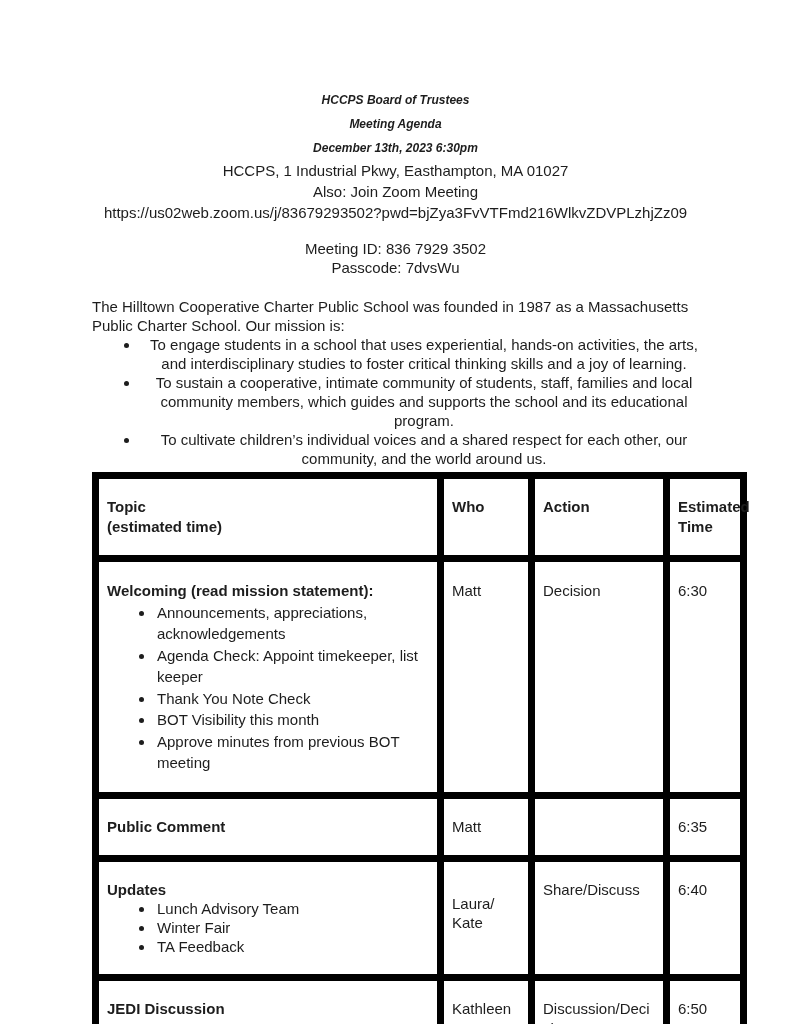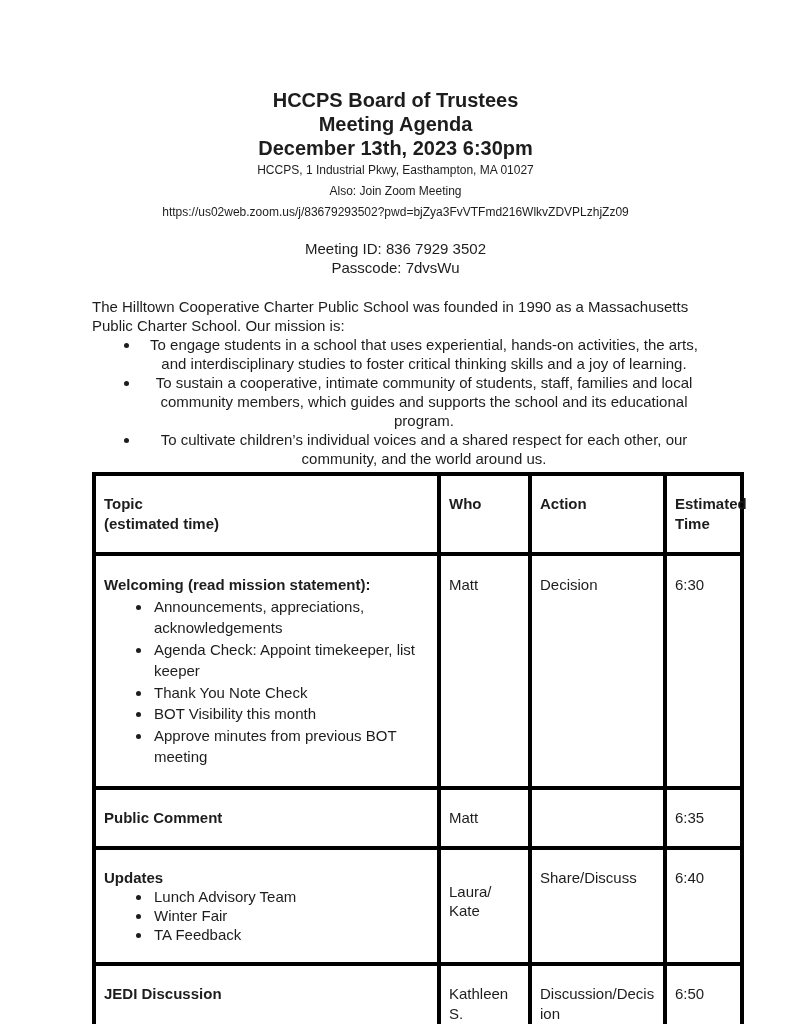--- a/index.html
+++ b/index.html
@@ -15,25 +15,26 @@
     width: 791px;
     height: 1024px;
     background: #ffffff;
     padding-top: 88px;
   }
 
   
   .doc-header { text-align: center; }
   .doc-header .title-line {
     font-weight: bold;
-    font-size: 20px;
+    font-size: 12px;
     line-height: 24px;
+    font-style: italic;
   }
   .doc-header .sub-line {
-    font-size: 12px;
+    font-size: 15px;
     line-height: 21px;
   }
   .zoom-credentials { margin-top: 16px; text-align: center; }
   .zoom-credentials .cred-line {
     font-size: 15px;
     line-height: 19px;
   }
 
   
   .mission {
@@ -57,21 +58,21 @@
   }
 
   
   table.agenda {
     border-collapse: collapse;
     table-layout: fixed;
     width: 648px;
     margin: 4px 0 0 92px;
   }
   table.agenda th, table.agenda td {
-    border: 4px solid #000000;
+    border: 7px solid #000000;
     vertical-align: top;
     text-align: left;
     padding: 18px 8px;
     font-size: 15px;
     line-height: 20px;
   }
   table.agenda th { font-weight: bold; }
   tr.hdr-row { height: 47px; }
   tr.row-public { height: 33px; margin-top: 36px; }
   tr.row-updates { height: 91px; }
@@ -103,21 +104,21 @@
     <div class="sub-line">Also: Join Zoom Meeting</div>
     <div class="sub-line">https://us02web.zoom.us/j/83679293502?pwd=bjZya3FvVTFmd216WlkvZDVPLzhjZz09</div>
   </div>
 
   <div class="zoom-credentials">
     <div class="cred-line">Meeting ID: 836 7929 3502</div>
     <div class="cred-line">Passcode: 7dvsWu</div>
   </div>
 
   <div class="mission">
-    <p>The Hilltown Cooperative Charter Public School was founded in 1990 as a Massachusetts Public Charter School. Our mission is:</p>
+    <p>The Hilltown Cooperative Charter Public School was founded in 1987 as a Massachusetts Public Charter School. Our mission is:</p>
     <ul class="mission-bullets">
       <li>To engage students in a school that uses experiential, hands-on activities, the arts, and interdisciplinary studies to foster critical thinking skills and a joy of learning.</li>
       <li>To sustain a cooperative, intimate community of students, staff, families and local community members, which guides and supports the school and its educational program.</li>
       <li>To cultivate children’s individual voices and a shared respect for each other, our community, and the world around us.</li>
     </ul>
   </div>
 
 
   <table class="agenda">
     <colgroup>

